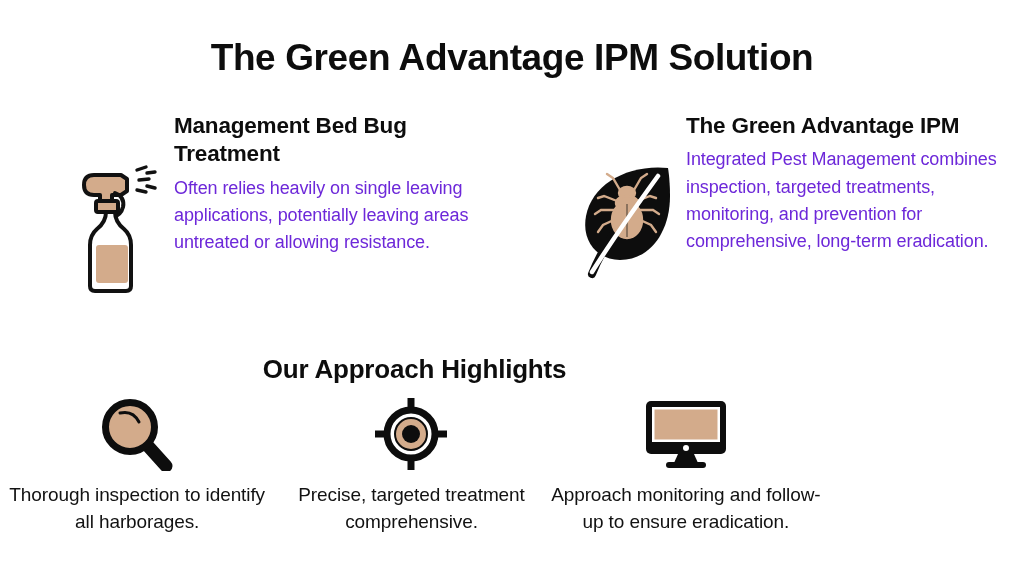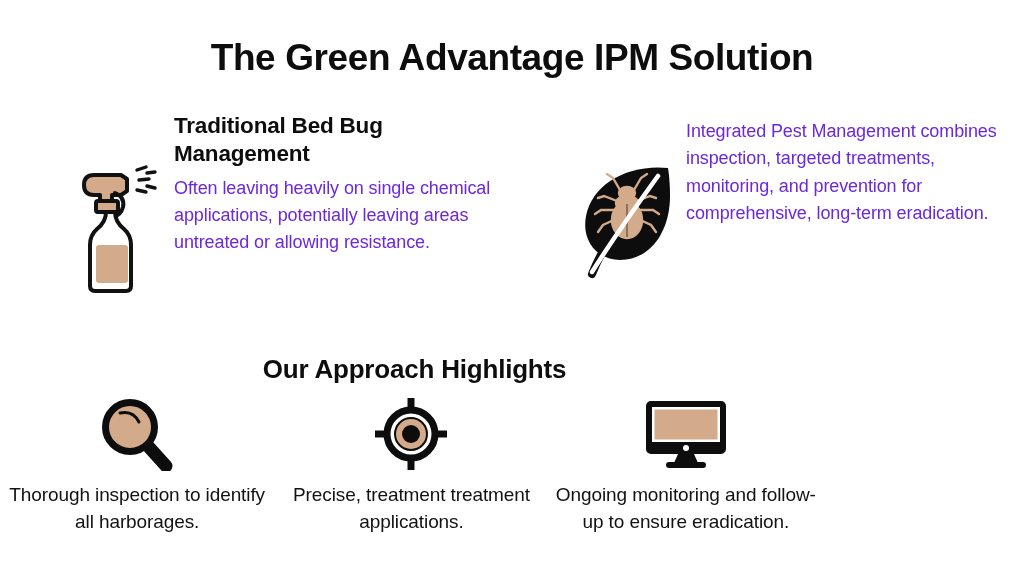--- a/index.html
+++ b/index.html
@@ -150,22 +150,22 @@
           <path d="M44 31 q10 4 8 14 q-2 8 -10 10" fill="none" stroke="#111111" stroke-width="4" stroke-linecap="round"></path>
 
           <rect x="25" y="39" width="22" height="11" rx="2" fill="#d3ab8b" stroke="#111111" stroke-width="4"></rect>
 
           <path d="M28 50 h16 q0 10 9 17 q7 6 7 16 v41 q0 5 -5 5 h-31 q-5 0 -5 -5 v-41 q0 -10 7 -16 q9 -7 9 -17 z" fill="#ffffff" stroke="#111111" stroke-width="4" stroke-linejoin="round"></path>
 
           <rect x="25" y="83" width="32" height="38" rx="3" fill="#d3ab8b"></rect>
         </svg>
       </div>
       <div class="text-slot">
-        <div class="col-heading">Traditional Bed Bug Management</div>
-        <div class="col-body">Often leaving heavily on single chemical applications, potentially leaving areas untreated or allowing resistance.</div>
+        <div class="col-heading">Management Bed Bug Treatment</div>
+        <div class="col-body">Often relies heavily on single leaving applications, potentially leaving areas untreated or allowing resistance.</div>
       </div>
     </div>
 
     <div class="compare-col">
       <div class="icon-slot">
         <svg width="100" height="118" viewBox="0 0 100 118" aria-hidden="true">
 
           <path d="M92 6 C52 2 16 22 10 54 C5 82 24 98 44 98 C74 98 94 70 94 34 C94 22 93 12 92 6 Z" fill="#0d0d0d"></path>
 
           <path d="M46 60 C34 76 24 92 16 112" fill="none" stroke="#0d0d0d" stroke-width="8" stroke-linecap="round"></path>
@@ -189,20 +189,21 @@
             <path d="M63 48 L77 48 L83 52" fill="none"></path>
             <path d="M62 57 L75 63 L80 70" fill="none"></path>
           </g>
 
           <line x1="51" y1="42" x2="51" y2="75" stroke="#0d0d0d" stroke-width="1.6" opacity="0.45"></line>
 
           <path d="M82 14 C66 36 40 72 16 110" fill="none" stroke="#ffffff" stroke-width="4.5" stroke-linecap="round"></path>
         </svg>
       </div>
       <div class="text-slot">
+        <div class="col-heading">The Green Advantage IPM</div>
         <div class="col-body">Integrated Pest Management combines inspection, targeted treatments, monitoring, and prevention for comprehensive, long-term eradication.</div>
       </div>
     </div>
 
   </div>
 
   <div class="section-title">Our Approach Highlights</div>
 
   <div class="highlights-row">
 
@@ -235,38 +236,38 @@
 
           <circle cx="37" cy="37" r="24" fill="none" stroke="#0d0d0d" stroke-width="7"></circle>
 
           <circle cx="37" cy="37" r="16" fill="#d3ab8b"></circle>
 
           <circle cx="37" cy="37" r="16" fill="none" stroke="#0d0d0d" stroke-width="2"></circle>
 
           <circle cx="37" cy="37" r="9" fill="#0d0d0d"></circle>
         </svg>
       </div>
-      <div class="highlight-caption">Precise, treatment treatment applications.</div>
+      <div class="highlight-caption">Precise, targeted treatment comprehensive.</div>
     </div>
 
     <div class="highlight-col">
       <div class="highlight-icon">
         <svg width="84" height="68" viewBox="0 0 84 68" aria-hidden="true">
 
           <rect x="2" y="1" width="80" height="53" rx="5" fill="#0d0d0d"></rect>
 
           <rect x="8" y="7" width="68" height="35" fill="#ffffff"></rect>
 
           <rect x="10.5" y="9.5" width="63" height="30" fill="#d3ab8b"></rect>
 
           <circle cx="42" cy="48" r="3" fill="#ffffff"></circle>
 
           <path d="M34 54 h16 l4 9 h-24 z" fill="#0d0d0d"></path>
 
           <rect x="22" y="62" width="40" height="6" rx="3" fill="#0d0d0d"></rect>
         </svg>
       </div>
-      <div class="highlight-caption">Ongoing monitoring and follow-up to ensure eradication.</div>
+      <div class="highlight-caption">Approach monitoring and follow-up to ensure eradication.</div>
     </div>
 
   </div>
 
 </div>
 
 </body></html>

